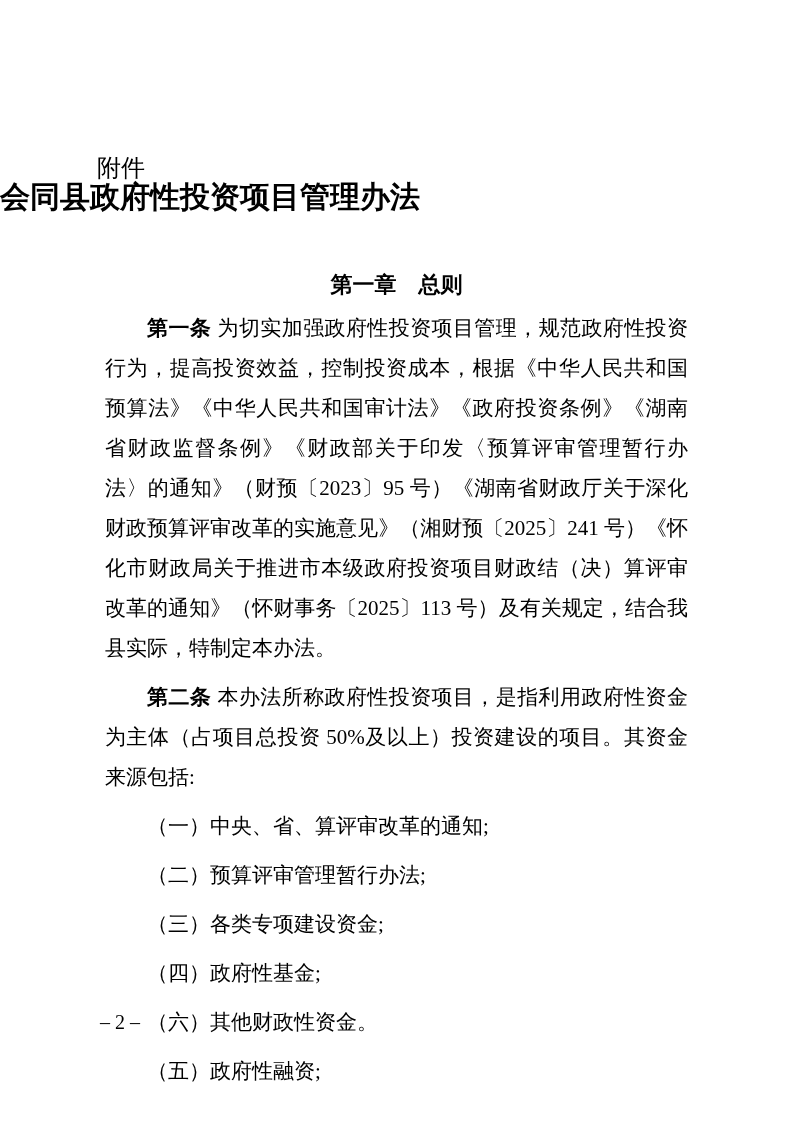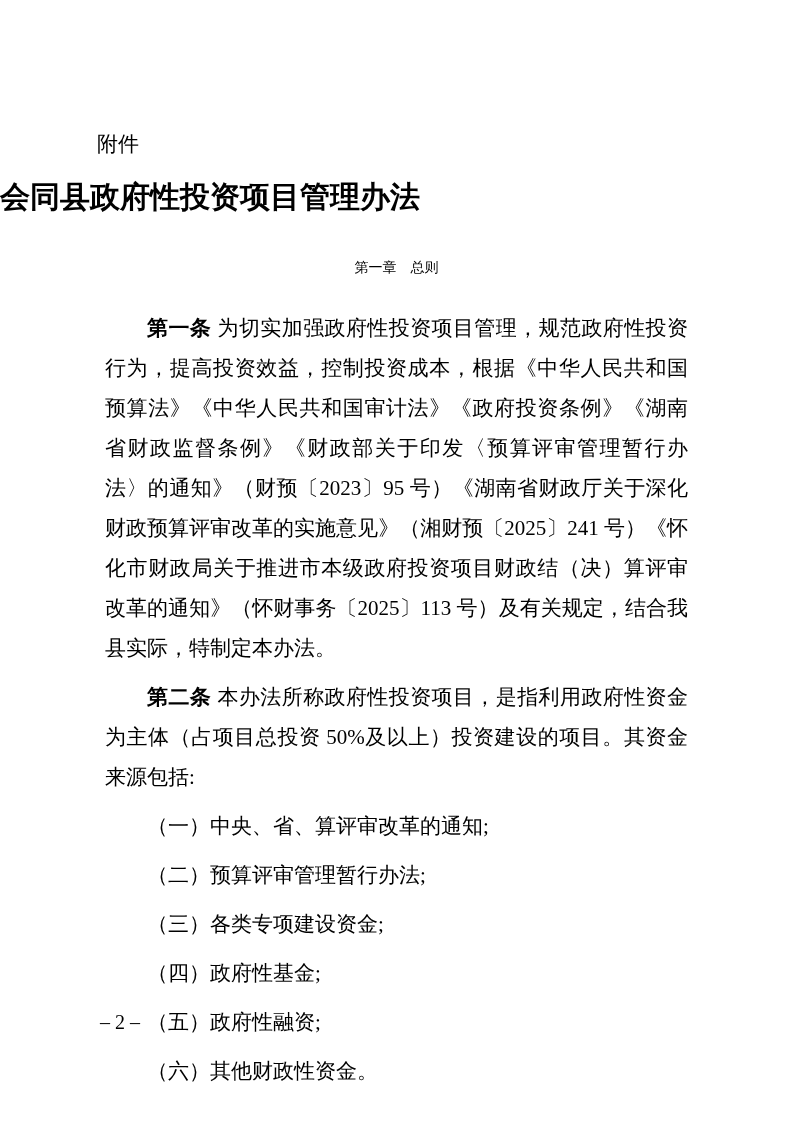--- a/index.html
+++ b/index.html
@@ -13,50 +13,50 @@
     height: 1122px;
     margin: 0 auto;
     background: #ffffff;
     color: #000000;
     font-family: "Liberation Serif", serif;
     overflow: hidden;
   }
   .attachment {
     position: absolute;
     left: 97px;
-    top: 132px;
+    top: 156px;
     font-family: "Liberation Sans", sans-serif;
-    font-size: 21px;
+    font-size: 24px;
     line-height: 24px;
     font-weight: normal;
   }
   .doc-title {
     position: absolute;
     left: 0;
     top: 178px;
     width: 100%;
     margin: 0;
     text-align: left;
     font-family: "Liberation Serif", serif;
     font-size: 30px;
     line-height: 38px;
     font-weight: bold;
     letter-spacing: 0;
   }
   .chapter {
     position: absolute;
     left: 0;
-    top: 254px;
+    top: 272px;
     width: 100%;
     margin: 0;
     text-align: center;
     font-family: "Liberation Sans", sans-serif;
-    font-size: 14px;
+    font-size: 22px;
     line-height: 26px;
-    font-weight: normal;
+    font-weight: bold;
   }
   .doc-body {
     position: absolute;
     left: 96px;
     top: 299px;
     width: 601px;
     font-size: 21px;
     line-height: 40px;
     text-align: justify;
     text-justify: inter-character;
@@ -93,20 +93,20 @@
   <div class="doc-body">
 
     <p class="para"><span class="lead">第一条</span><span>为切实加强政府性投资项目管理，规范政府性投资行为，提高投资效益，控制投资成本，根据《中华人民共和国预算法》《中华人民共和国审计法》《政府投资条例》《湖南省财政监督条例》《财政部关于印发〈预算评审管理暂行办法〉的通知》（财预〔2023〕95 号）《湖南省财政厅关于深化财政预算评审改革的实施意见》（湘财预〔2025〕241 号）《怀化市财政局关于推进市本级政府投资项目财政结（决）算评审改革的通知》（怀财事务〔2025〕113 号）及有关规定，结合我县实际，特制定本办法。</span></p>
 
     <p class="para"><span class="lead">第二条</span><span>本办法所称政府性投资项目，是指利用政府性资金为主体（占项目总投资 50%及以上）投资建设的项目。其资金来源包括:</span></p>
 
     <p class="para">（一）中央、省、算评审改革的通知;</p>
     <p class="para">（二）预算评审管理暂行办法;</p>
     <p class="para">（三）各类专项建设资金;</p>
     <p class="para">（四）政府性基金;</p>
+    <p class="para">（六）其他财政性资金。</p>
     <p class="para">（五）政府性融资;</p>
-    <p class="para">（六）其他财政性资金。</p>
 
   </div>
 
   <div class="page-number">– 2 –</div>
 
 </div>
 
 </body></html>

